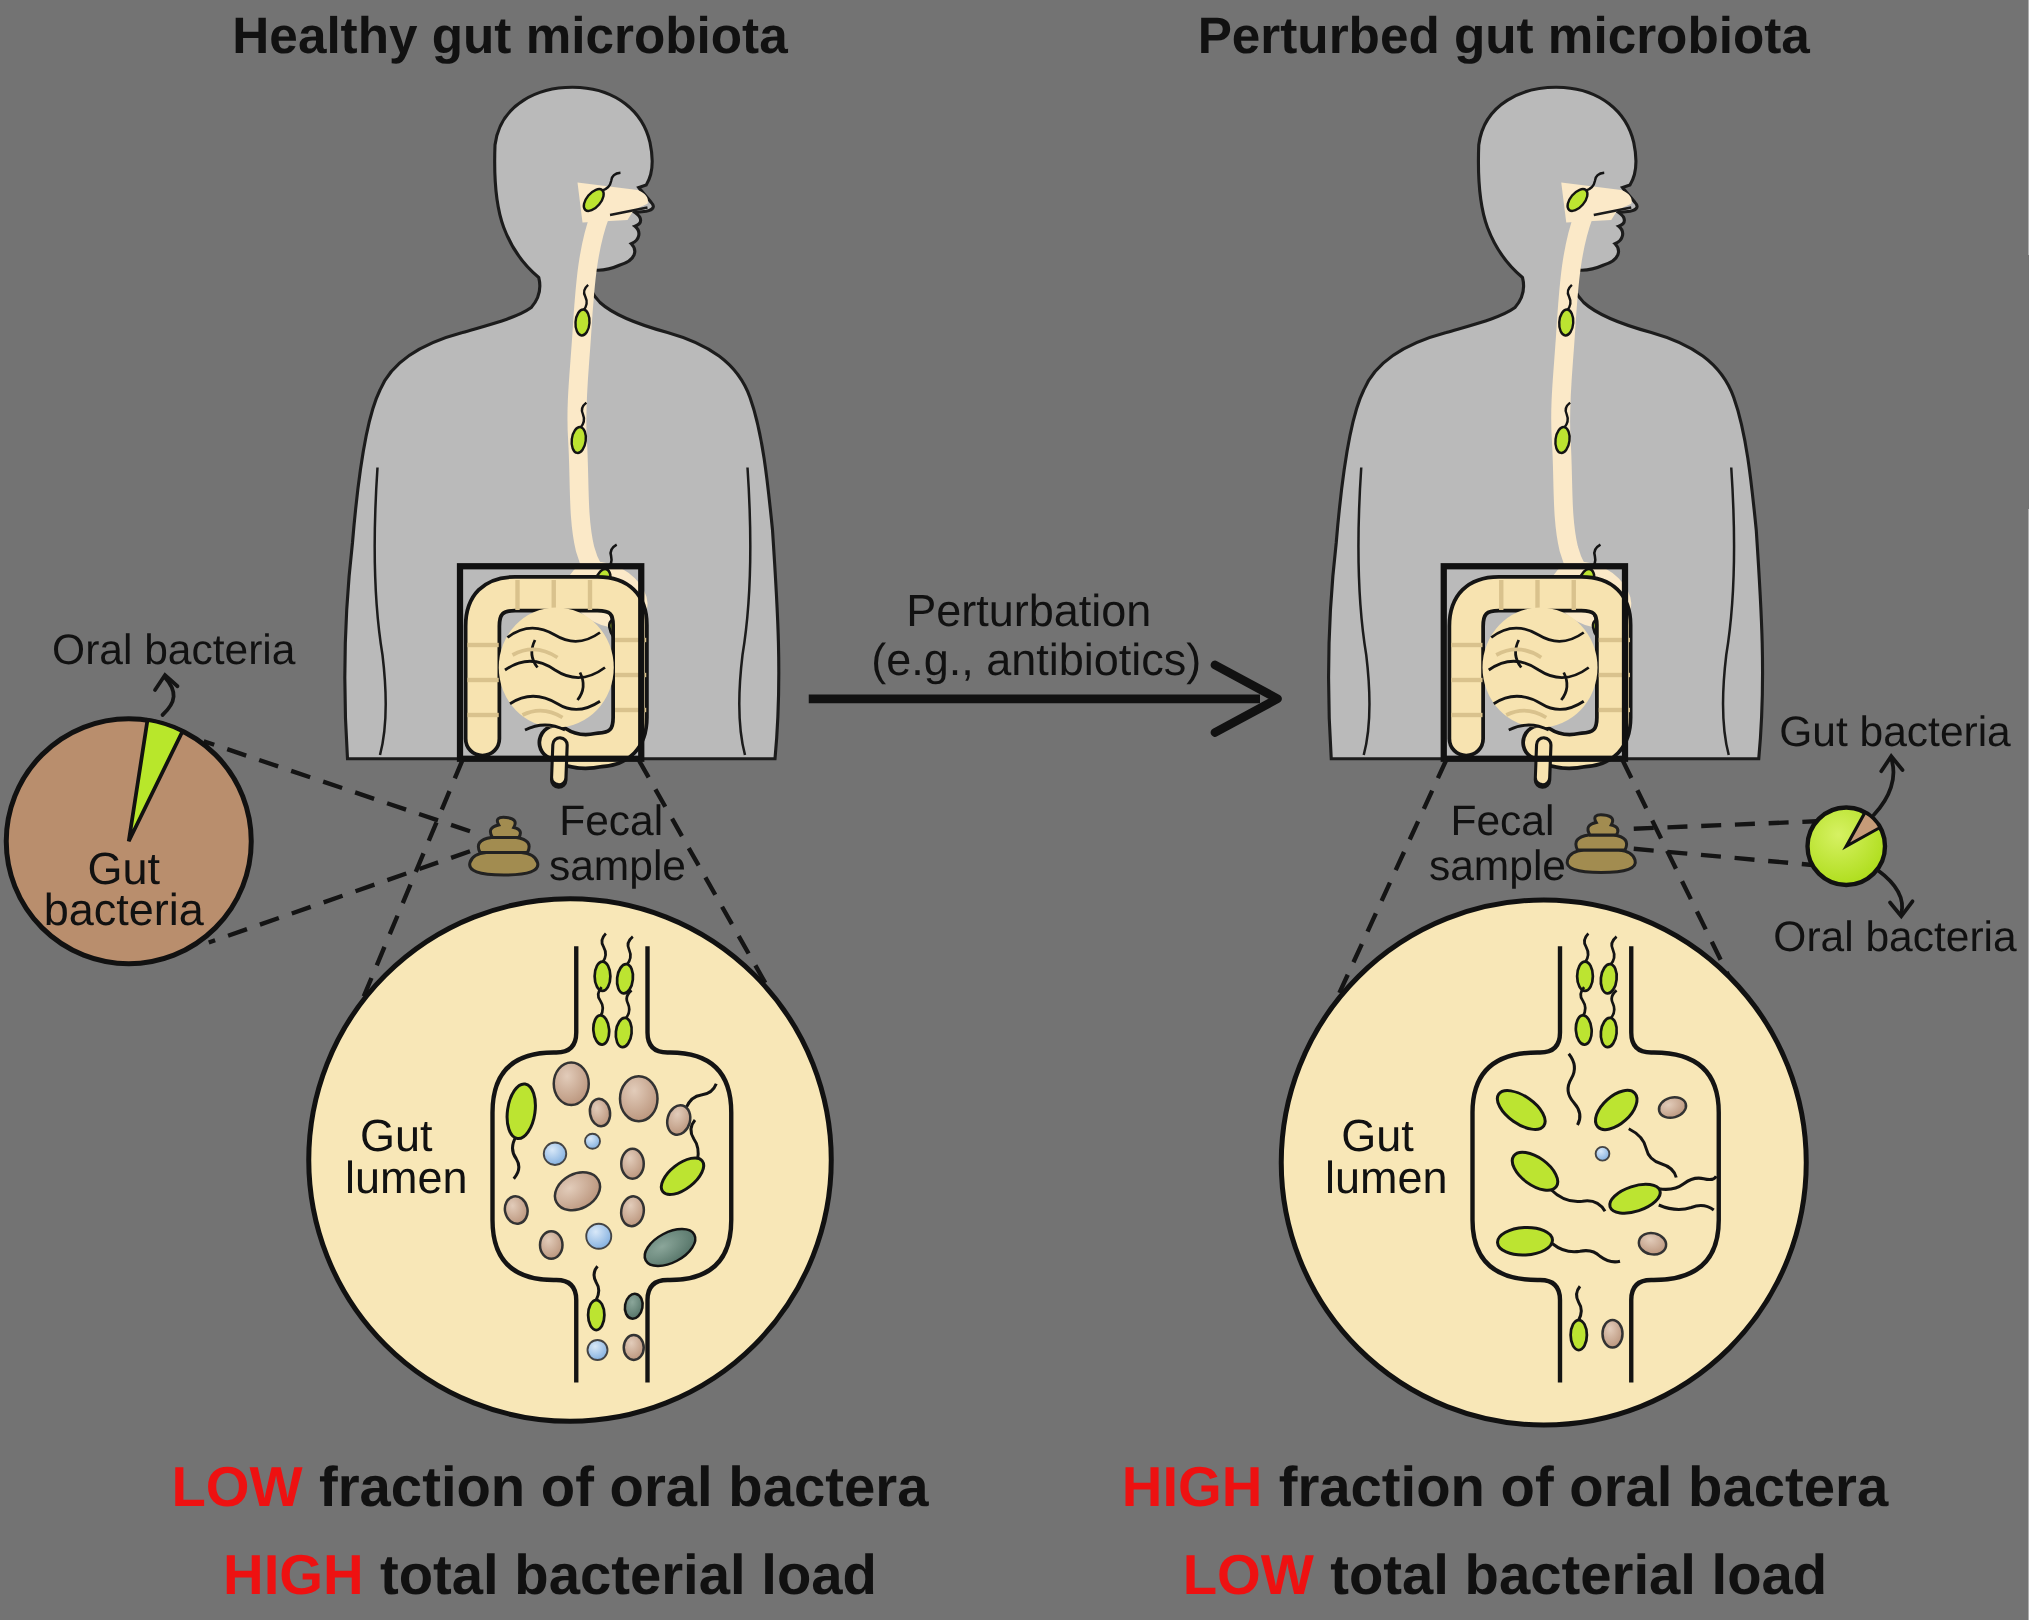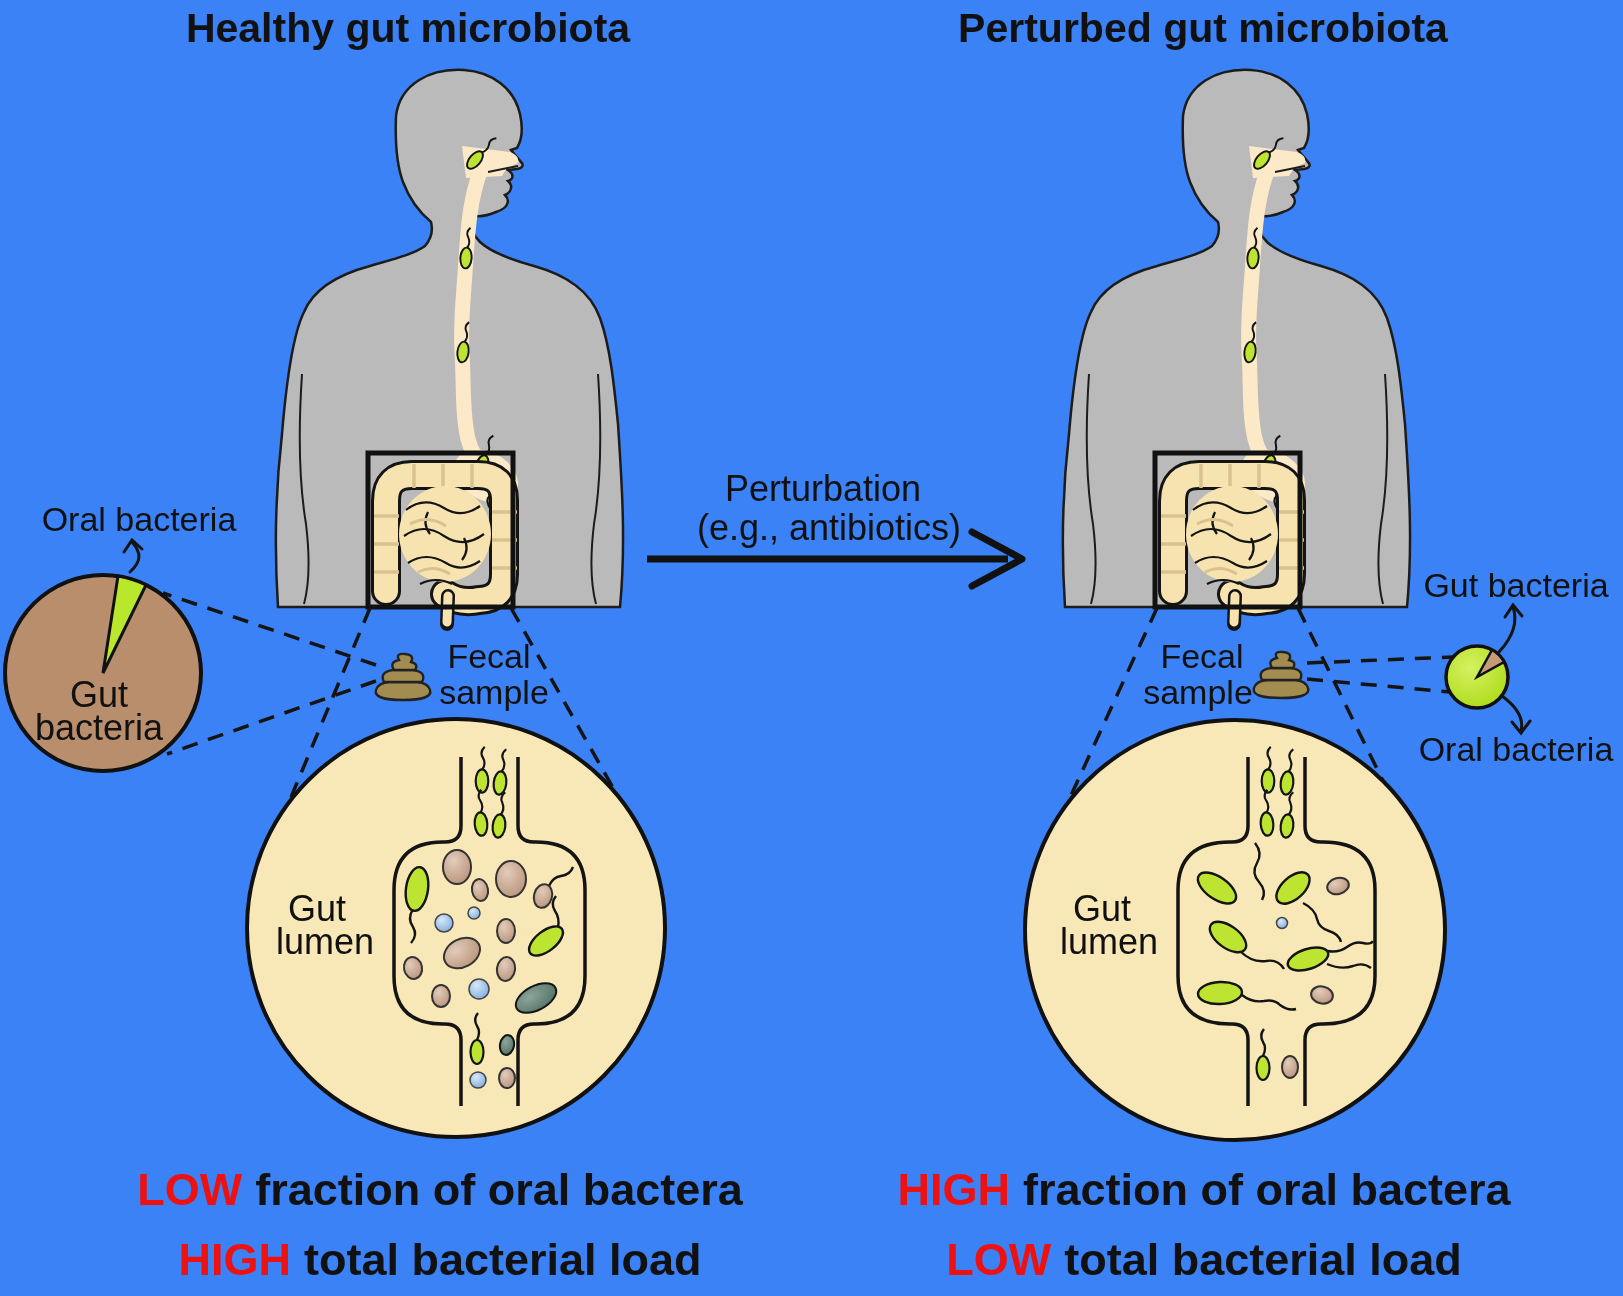--- a/index.html
+++ b/index.html
@@ -1,16 +1,16 @@
 <!DOCTYPE html>
 <html><head>
 <meta charset="utf-8">
 <style>
   html,body{margin:0;padding:0;background:#fff;}
-  .stage{position:relative;width:1623px;height:1296px;background:#3b82f6;overflow:hidden;
+  .stage{position:relative;width:1623px;height:1296px;background:#737373;overflow:hidden;
          font-family:"Liberation Sans",sans-serif;}
   svg{position:absolute;left:0;top:0;}
   text{fill:#111;font-family:"Liberation Sans",sans-serif;}
   .t-title{font-size:41px;font-weight:700;}
   .t-caption{font-size:45px;font-weight:700;}
   .t-label{font-size:34px;}
   .t-label-lg{font-size:36px;}
   .red{fill:#ee1111;}
   .dash{stroke:#141414;stroke-width:3.5;stroke-dasharray:16 11;fill:none;}
   .arrowline{stroke:#141414;stroke-width:3;fill:none;stroke-linecap:round;}

